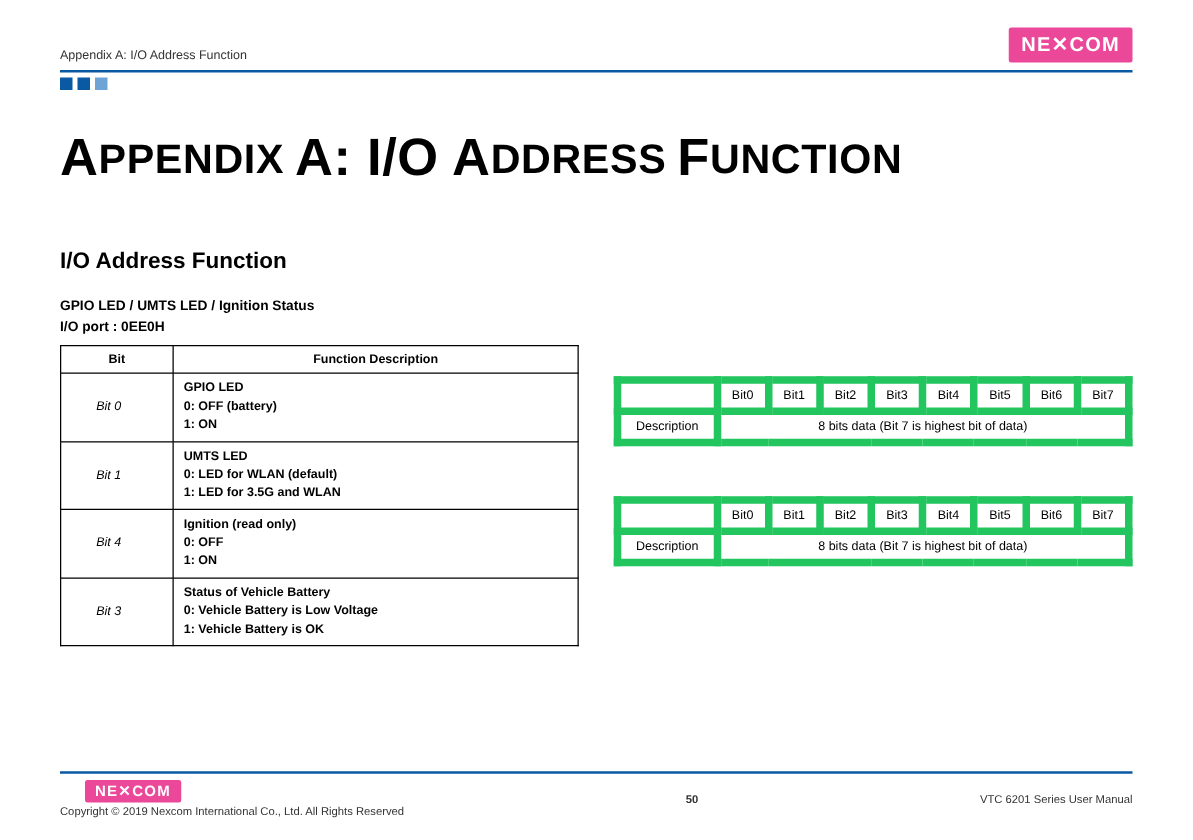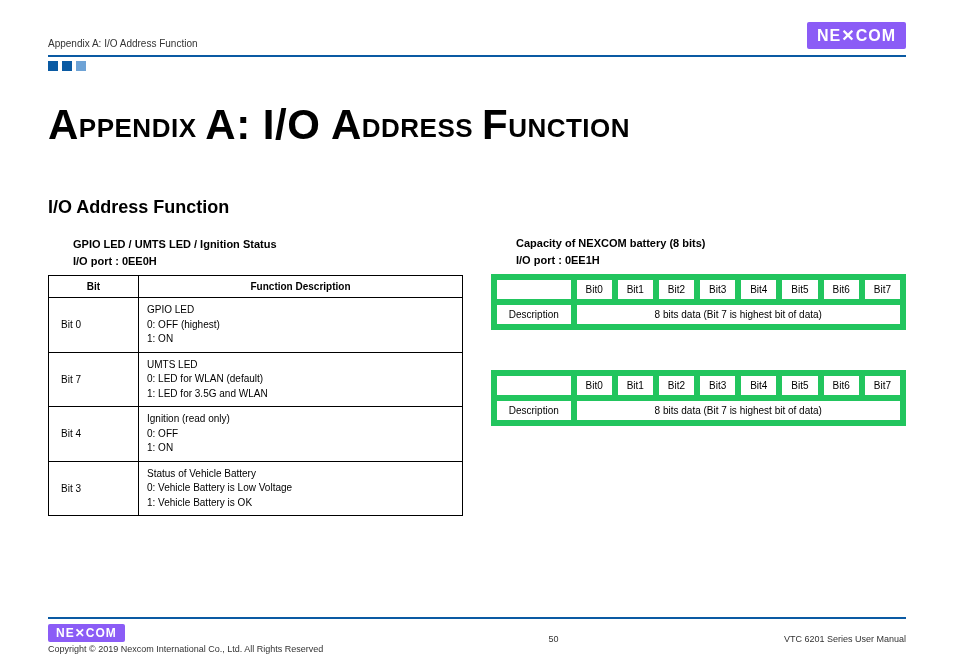--- a/index.html
+++ b/index.html
@@ -14,79 +14,80 @@
   }
   .top-bar {
     display: flex;
     justify-content: space-between;
     align-items: flex-end;
     border-bottom: 2px solid #0a5aa3;
     padding-bottom: 6px;
   }
   .top-left-text { font-size: 10px; color: #333; }
   .nexcom-logo {
-    background: #8b5cf6;
+    background: #ec4899;
     color: #fff;
     font-weight: 800;
     font-size: 16px;
     letter-spacing: 1px;
     padding: 4px 10px;
     border-radius: 2px;
     display: inline-flex;
     align-items: center;
+    margin-left: 20px;
   }
   .squares { margin-top: 4px; display: flex; gap: 4px; }
   .squares span { width: 10px; height: 10px; display: inline-block; }
   .sq-dark { background: #0a5aa3; }
   .sq-light { background: #6ea3d6; }
 
   .content { margin-top: 30px; }
   h1.page-title {
     font-size: 30px;
     font-weight: 900;
     font-family: Arial, sans-serif;
     letter-spacing: 0.5px;
   }
   h1.page-title .big { font-size: 42px; vertical-align: -2px; }
-  h1.page-title .med { font-size: 26px; }
+  h1.page-title .med { font-size: 33px; }
 
   .columns {
     display: flex;
     gap: 28px;
     margin-top: 48px;
+    align-items: center;
   }
   .col { flex: 1; }
 
   h2.section-title {
     font-size: 18px;
     font-weight: 800;
     margin-bottom: 18px;
   }
   .subhead {
     font-size: 11px;
     font-weight: 700;
     line-height: 1.5;
     margin-bottom: 6px;
-    margin-left: 25px;
   }
 
   table.t1 {
     border-collapse: collapse;
     width: 100%;
     font-size: 10px;
   }
   table.t1 th, table.t1 td {
     border: 1px solid #000;
     padding: 5px 8px;
     vertical-align: top;
   }
   table.t1 th { font-weight: 700; text-align: center; }
   table.t1 th.bit-col { width: 90px; }
-  table.t1 td.bit-col { text-align: left; padding-left: 12px; vertical-align: middle; }
-  table.t1 td.desc { line-height: 1.45; }
+  table.t1 td.bit-col { text-align: left; padding-left: 28px; vertical-align: middle; font-style: italic; }
+  table.t1 td.desc { line-height: 1.45; font-weight: bold; }
 
   table.t2 {
     border-collapse: collapse;
     width: 100%;
     font-size: 10px;
   }
   table.t2 th, table.t2 td {
     border: 6px solid #22c55e;
     padding: 4px 6px;
     text-align: center;
@@ -103,21 +104,21 @@
     border-top: 2px solid #0a5aa3;
     padding-top: 5px;
     display: flex;
     justify-content: space-between;
     align-items: center;
     font-size: 9px;
     color: #333;
   }
   .footer .nexcom-logo { font-size: 12px; padding: 2px 8px; color:#fff; align-self: flex-start;}
   .footer-logo-wrap { display: flex; flex-direction: column; align-items: flex-start; gap: 2px;}
-  .page-no { font-size: 9px; }
+  .page-no { font-size: 9px; font-weight: bold; }
 </style>
 </head>
 <body>
 
 <div class="top-bar">
   <div>
     <div class="top-left-text">Appendix A: I/O Address Function</div>
   </div>
   <div class="nexcom-logo">
     <span>NE✕COM</span>
@@ -149,26 +150,26 @@
           <tr>
             <th class="bit-col">Bit</th>
             <th>Function Description</th>
           </tr>
         </thead>
         <tbody>
           <tr>
             <td class="bit-col">Bit 0</td>
             <td class="desc">
               <span>GPIO LED</span><br>
-              <span>0: OFF (highest)</span><br>
+              <span>0: OFF (battery)</span><br>
               <span>1: ON</span>
             </td>
           </tr>
           <tr>
-            <td class="bit-col">Bit 7</td>
+            <td class="bit-col">Bit 1</td>
             <td class="desc">
               <span>UMTS LED</span><br>
               <span>0: LED for WLAN (default)</span><br>
               <span>1: LED for 3.5G and WLAN</span>
             </td>
           </tr>
           <tr>
             <td class="bit-col">Bit 4</td>
             <td class="desc">
               <span>Ignition (read only)</span><br>
@@ -183,24 +184,20 @@
               <span>0: Vehicle Battery is Low Voltage</span><br>
               <span>1: Vehicle Battery is OK</span>
             </td>
           </tr>
         </tbody>
       </table>
     </div>
 
     <div class="col">
       <div style="height:38px"></div>
-      <div class="subhead">
-        <span>Capacity of NEXCOM battery (8 bits)</span><br>
-        <span>I/O port : 0EE1H</span>
-      </div>
       <table class="t2">
         <tbody>
             <tr>
           <td></td>
           <td>Bit0</td>
           <td>Bit1</td>
           <td>Bit2</td>
           <td>Bit3</td>
           <td>Bit4</td>
           <td>Bit5</td>

